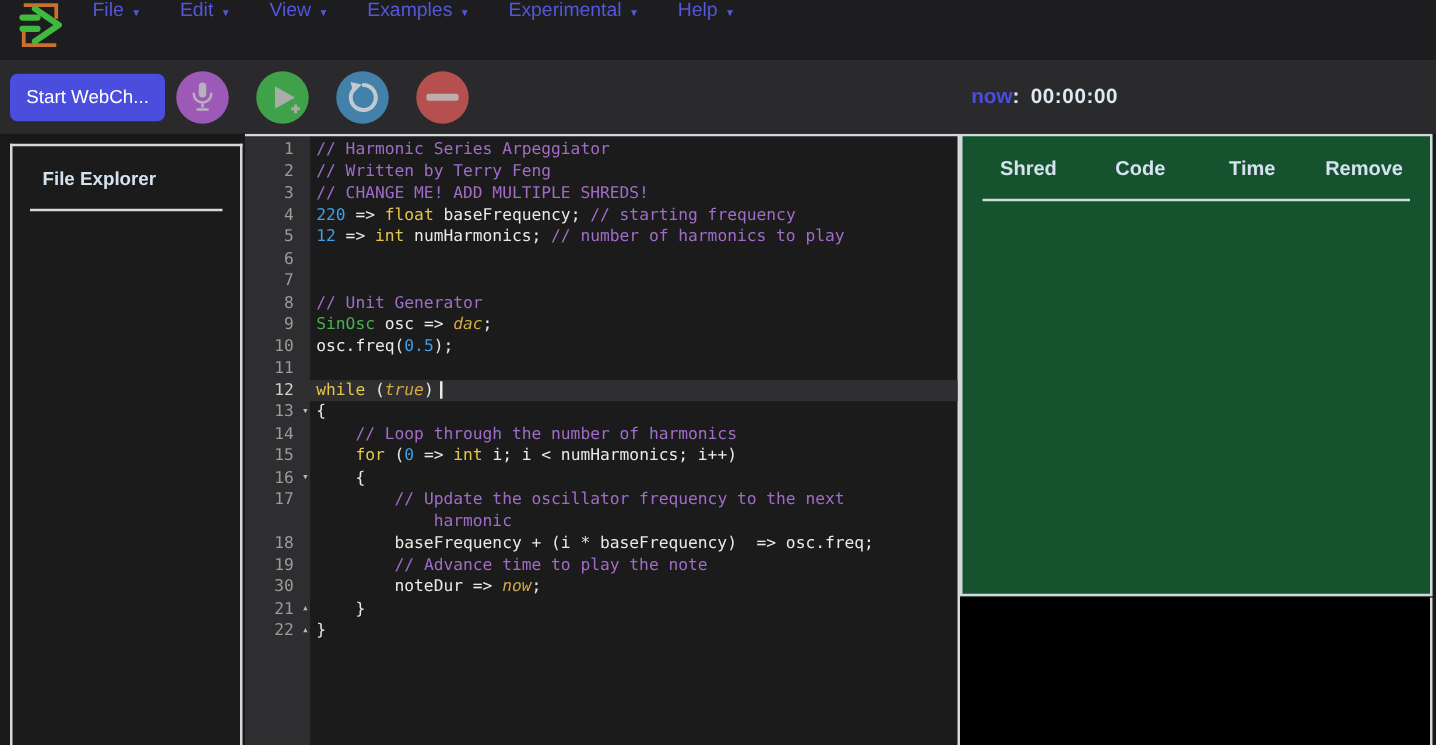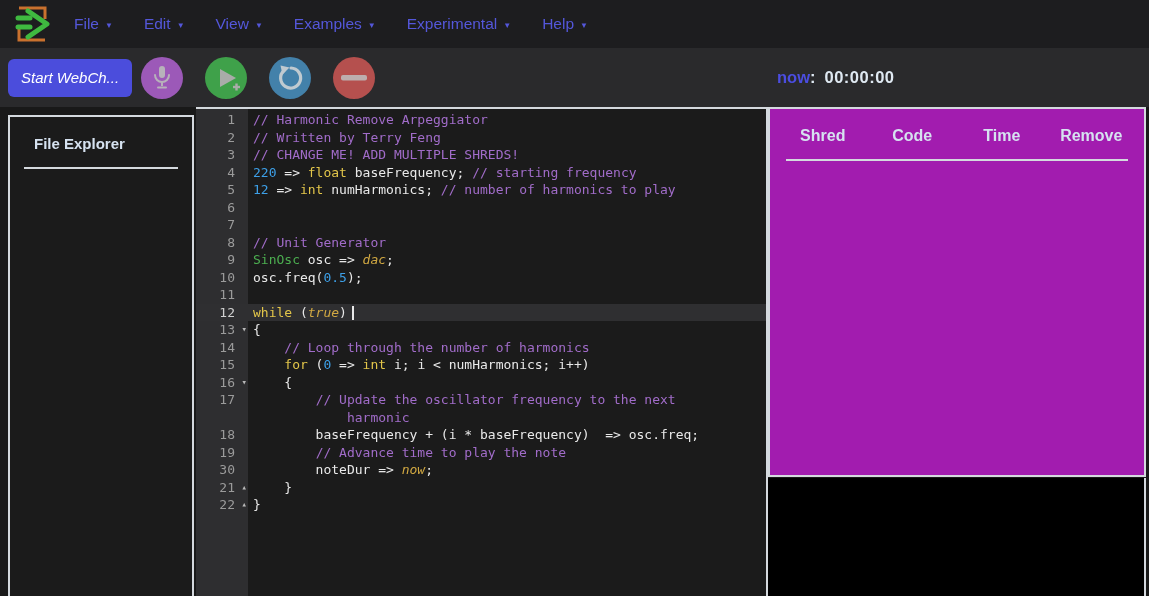--- a/index.html
+++ b/index.html
@@ -2,27 +2,27 @@
 <html><head>
 <meta charset="utf-8">
 <style>
   html,body{margin:0;padding:0;}
   body{
     width:1149px;height:596px;position:relative;overflow:hidden;
     background:#191919;font-family:"Liberation Sans",sans-serif;
     -webkit-font-smoothing:antialiased;
   }
   
-  .menubar{height:48px;background:#1d1d1f;display:flex;align-items:center;padding-left:10px;}
+  .menubar{height:48px;background:#1d1d1f;display:flex;align-items:flex-start;padding-left:10px;}
   .logo{width:40px;height:40px;margin-right:24px;flex:none;}
   .menu-item{color:#5457da;font-size:15.5px;margin-right:31px;display:flex;align-items:center;cursor:pointer;white-space:nowrap;}
   .menu-item .caret{font-size:8px;margin-left:6px;padding-top:2px;}
   
   .toolbar{height:59px;background:#2a2a2c;display:flex;align-items:center;padding-left:8px;position:relative;}
-  .start-btn{height:38px;padding:0 13px;background:#4b4ddc;color:#ffffff;font-size:15px;border:none;border-radius:6px;font-family:inherit;cursor:pointer;font-style:italic;}
+  .start-btn{height:38px;padding:0 13px;background:#4b4ddc;color:#ffffff;font-size:15px;border:none;border-radius:6px;font-family:inherit;cursor:pointer;}
   .circle{width:42px;height:42px;border-radius:50%;border:none;margin-left:22px;display:flex;align-items:center;justify-content:center;cursor:pointer;padding:0;}
   .circle.mic{background:#9c59b8;margin-left:9px;}
   .circle.play{background:#3fa14a;}
   .circle.replay{background:#4381aa;}
   .circle.removebtn{background:#b5504e;}
   .now-display{position:absolute;left:777px;top:0;height:100%;display:flex;align-items:center;font-size:16.5px;font-weight:bold;}
   .now-label{color:#4b4de0;}
   .now-colon{color:#dfe9f2;margin-right:9px;}
   .now-time{color:#dfe9f2;letter-spacing:.5px;}
   
@@ -44,21 +44,21 @@
   .codeline{white-space:pre;padding-left:5px;}
   .tk-p{color:#e9e9e9;}
   .tk-c{color:#a16cc9;}
   .tk-n{color:#3da0e8;}
   .tk-k{color:#e3c64a;}
   .tk-b{color:#d2a942;font-style:italic;}
   .tk-t{color:#4cae50;}
   .cursor{display:inline-block;width:2px;height:14px;background:#e8e8e8;vertical-align:middle;margin-left:5px;}
   
   .shred-panel{position:absolute;left:768px;top:0;width:378px;height:370px;box-sizing:border-box;
-    background:#a21caf;border:2px solid #d4d9de;text-align:center;}
+    background:#14532d;border:2px solid #d4d9de;text-align:center;}
   .shred-headers{display:grid;grid-template-columns:repeat(4,1fr);justify-items:center;
     padding:18px 8px 0 8px;color:#d6e2f0;font-weight:bold;font-size:16px;}
   .shred-hr{border:none;border-top:2px solid #d4d9de;margin:14px 16px 0 16px;}
   
   .visualizer{position:absolute;left:768px;top:371px;width:378px;height:118px;box-sizing:border-box;
     background:#000000;border-right:2px solid #d4d9de;}
 </style>
 </head>
 <body>
 
@@ -142,21 +142,21 @@
 
   <div class="file-explorer">
     <div class="fe-title">File Explorer</div>
     <hr class="fe-hr">
   </div>
 
   <div class="editor">
     <div id="code-rows">
         <div class="crow">
           <div class="gutter"><span>1</span></div>
-          <div class="codeline"><span class="tk-c">// Harmonic Remove Arpeggiator</span></div>
+          <div class="codeline"><span class="tk-c">// Harmonic Series Arpeggiator</span></div>
         </div>
         <div class="crow">
           <div class="gutter"><span>2</span></div>
           <div class="codeline"><span class="tk-c">// Written by Terry Feng</span></div>
         </div>
         <div class="crow">
           <div class="gutter"><span>3</span></div>
           <div class="codeline"><span class="tk-c">// CHANGE ME! ADD MULTIPLE SHREDS!</span></div>
         </div>
         <div class="crow">

